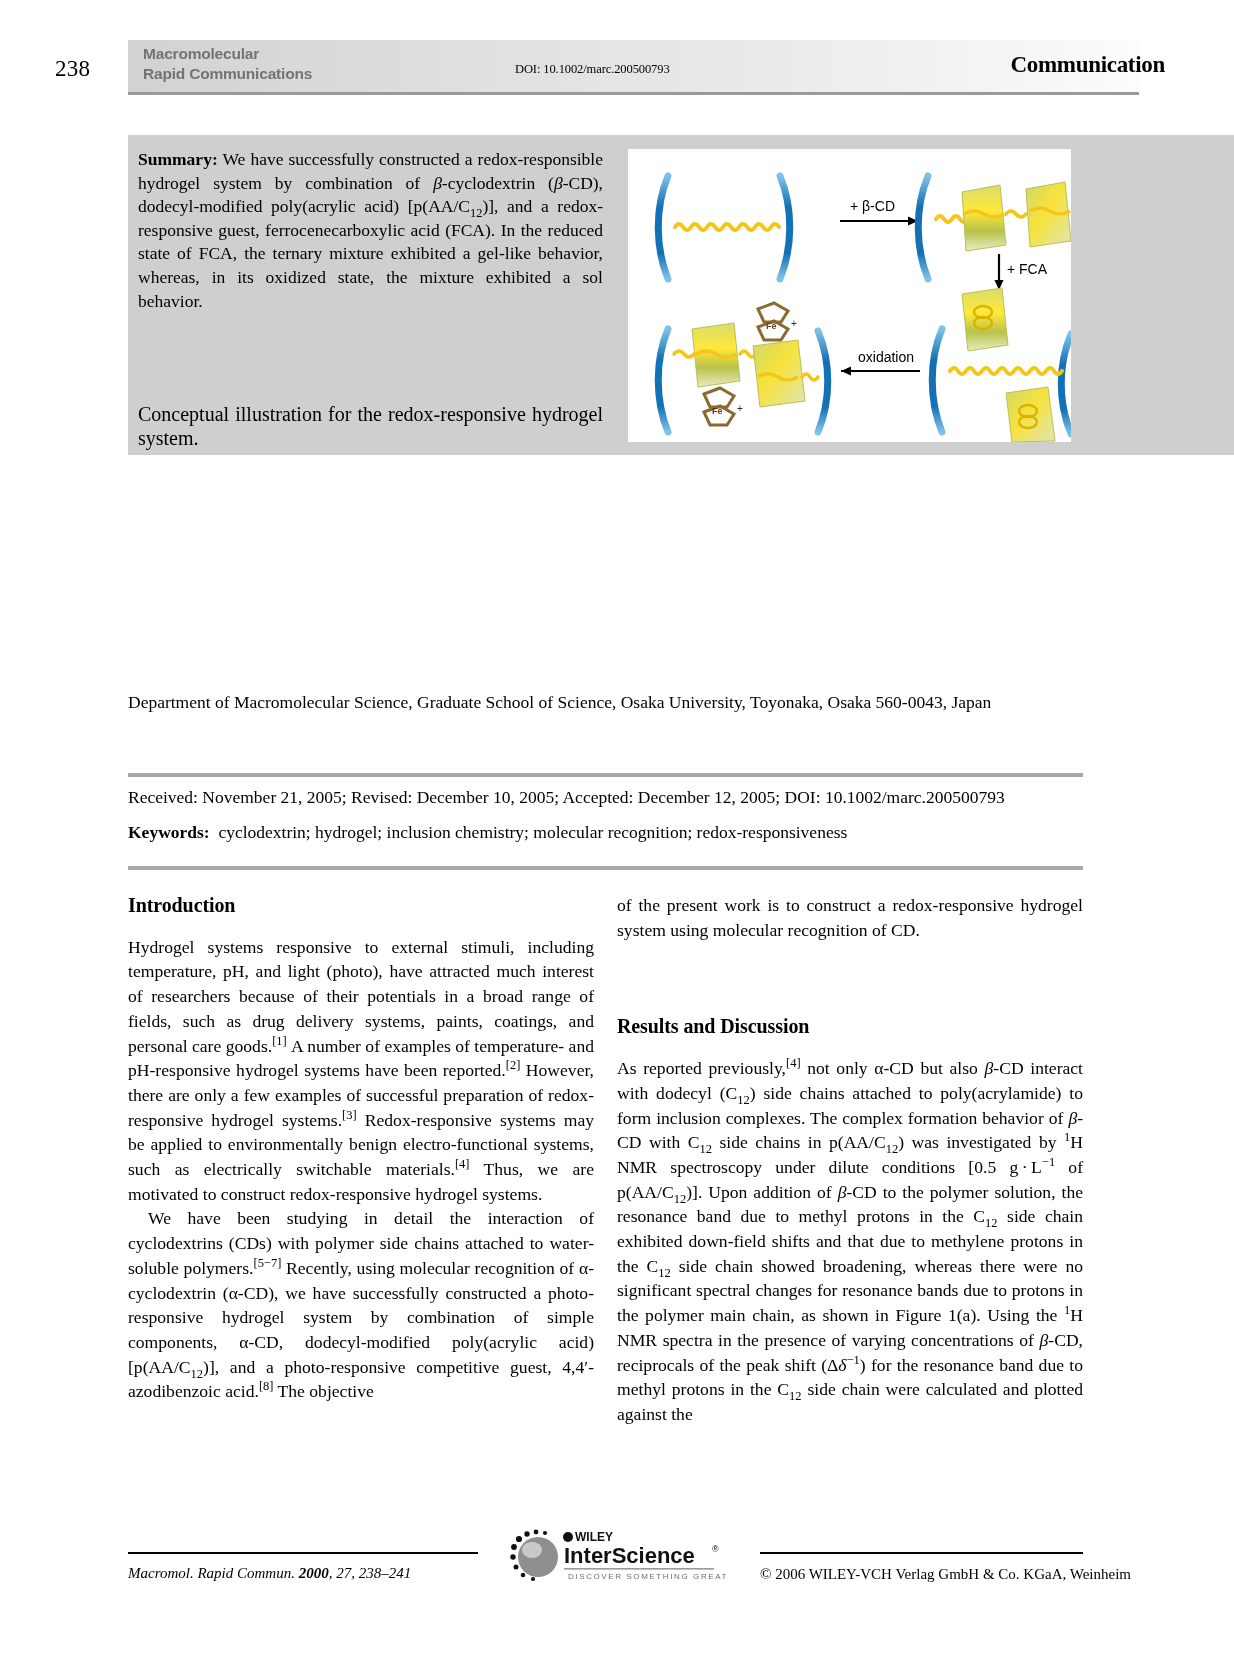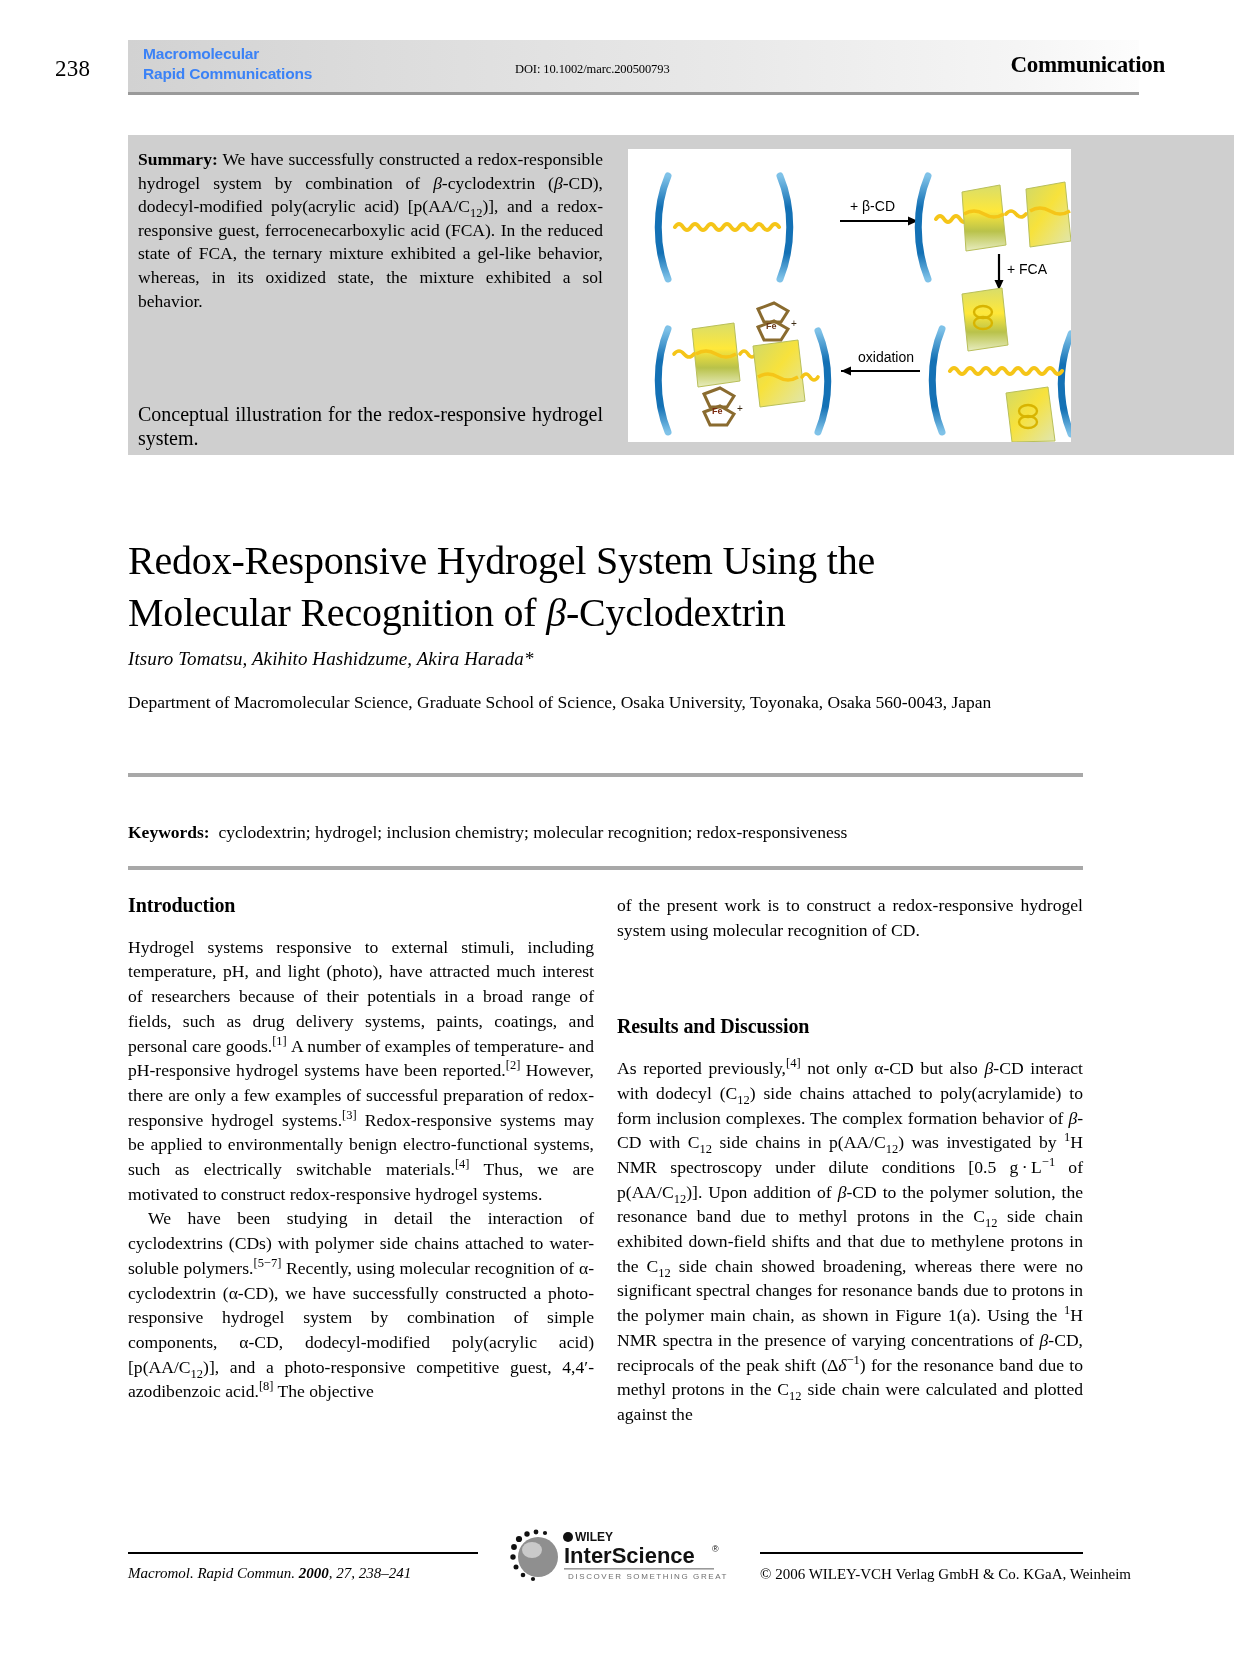--- a/index.html
+++ b/index.html
@@ -46,21 +46,21 @@
     background: linear-gradient(to right, #d2d2d2 0%, #dcdcdc 25%, #e9e9e9 60%, #f5f5f5 88%, #fdfdfd 100%);
     border-bottom: 3px solid #9a9a9a;
   }
   .journal-name {
     position: absolute;
     left: 88px;
     top: 4px;
     font-family: "Liberation Sans", "DejaVu Sans", sans-serif;
     font-size: 15.5px;
     line-height: 20px;
-    color: #3b82f6;
+    color: #737373;
     font-weight: 600;
     letter-spacing: -0.2px;
   }
   .journal-name .l2 { display: block; }
   .doi-head {
     position: absolute;
     left: 460px;
     top: 22px;
     font-size: 12.5px;
     letter-spacing: -0.1px;
@@ -355,33 +355,29 @@
             <polygon points="76,245 92,239 106,247 99,258 82,258" fill="none" stroke="#8a6b2f" stroke-width="3"></polygon>
             <polygon points="76,263 92,257 106,265 99,276 82,276" fill="none" stroke="#8a6b2f" stroke-width="3"></polygon>
             <text x="84" y="265" font-family="Liberation Sans, sans-serif" font-size="9" fill="#7a2a10" font-weight="bold">Fe</text>
             <text x="109" y="263" font-family="Liberation Sans, sans-serif" font-size="10" fill="#3b2a14">+</text>
           </g>
         </g>
       </svg>
     </div>
   </div>
 
-  <h1 class="article-title">
-    <span>Redox-Responsive Hydrogel System Using the</span><br>
-    <span>Molecular Recognition of </span><i>β</i><span>-Cyclodextrin</span>
-  </h1>
-
-  <div class="authors">Itsuro Tomatsu, Akihito Hashidzume, Akira Harada*</div>
+
 
   <div class="affil">
     <span>Department of Macromolecular Science, Graduate School of Science, Osaka University, Toyonaka, Osaka 560-0043, Japan</span><br>
   </div>
 
   <div class="rule-thick rule-1"></div>
 
+  <div class="dates">Received: November 21, 2005; Revised: December 10, 2005; Accepted: December 12, 2005; DOI: 10.1002/marc.200500793</div>
 
   <div class="keywords">
     <b>Keywords:</b>&nbsp; <span>cyclodextrin; hydrogel; inclusion chemistry; molecular recognition; redox-responsiveness</span>
   </div>
 
   <div class="rule-thick rule-2"></div>
 
   <div class="col col-left">
     <h2 class="sec-head">Introduction</h2>
 

